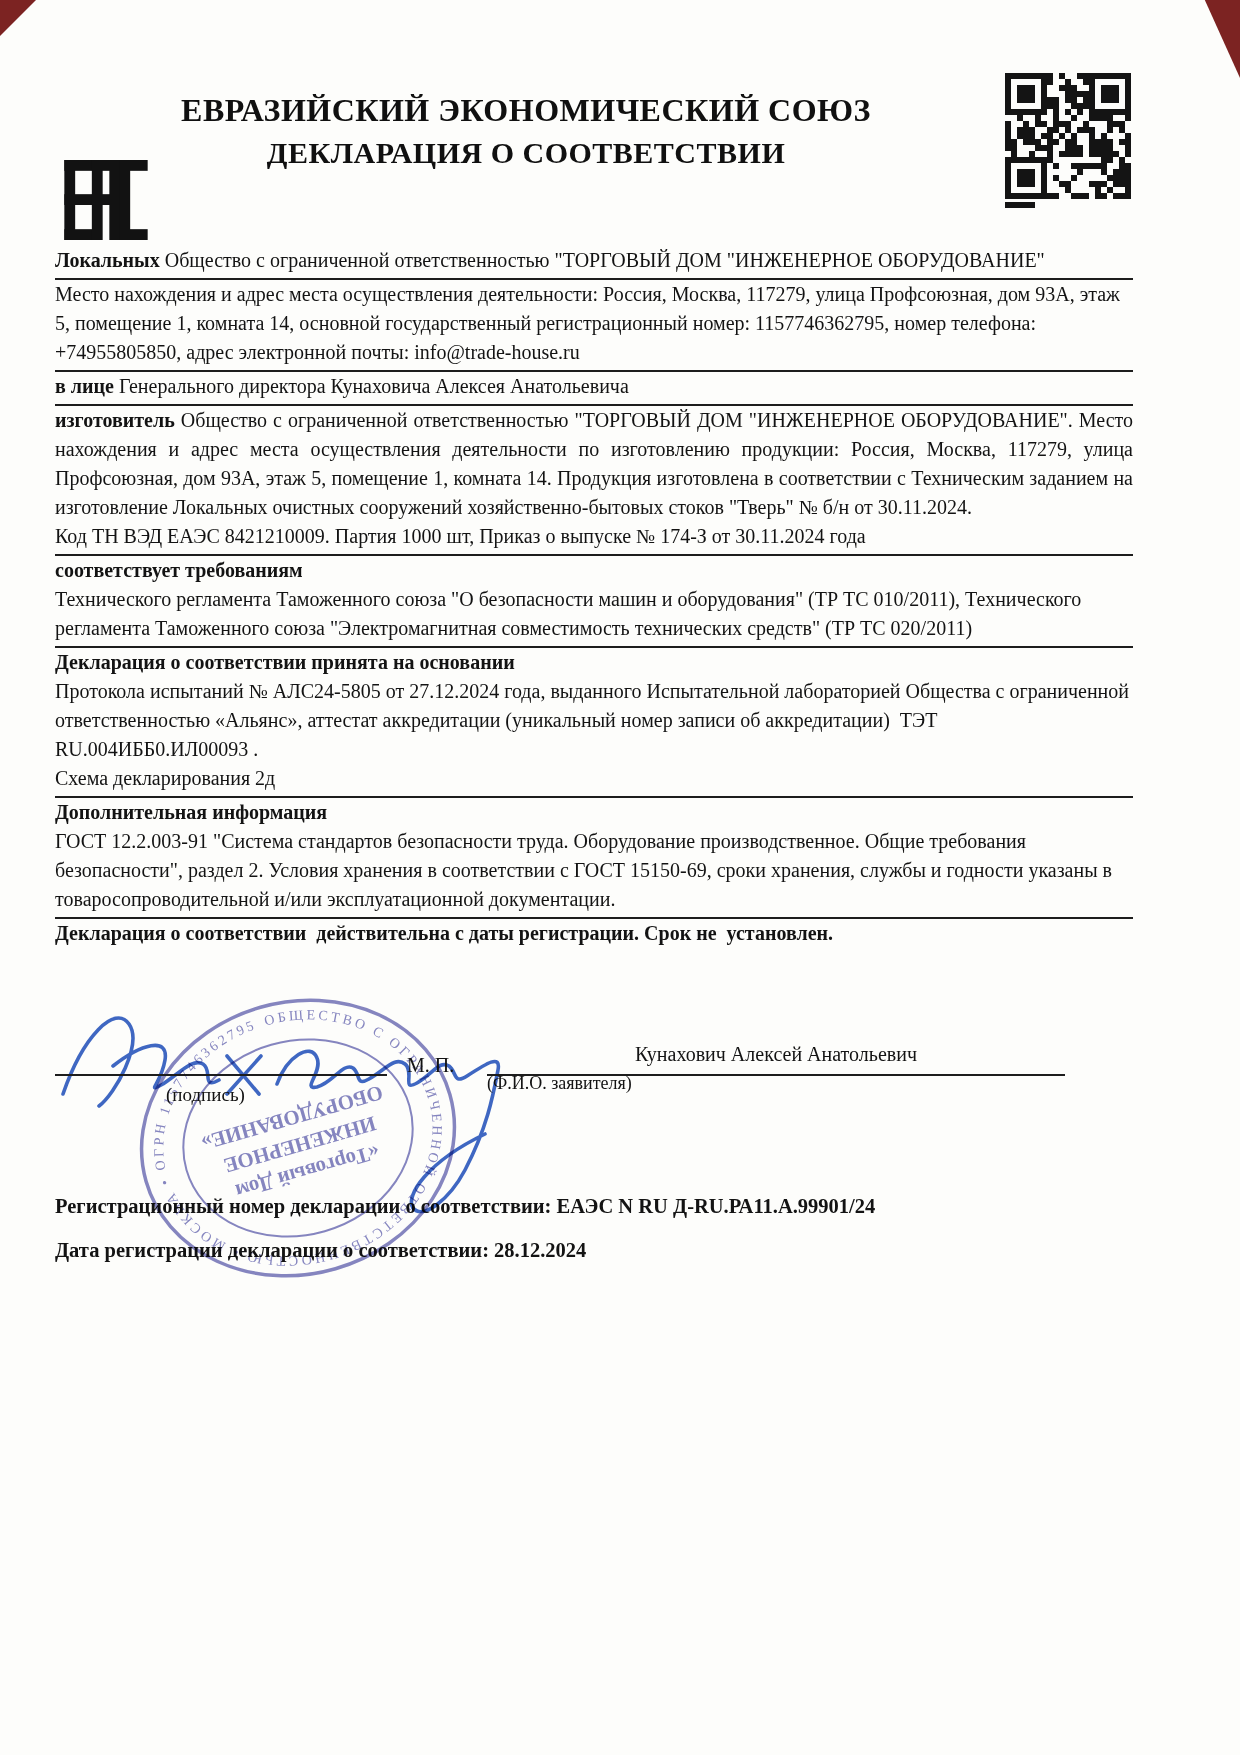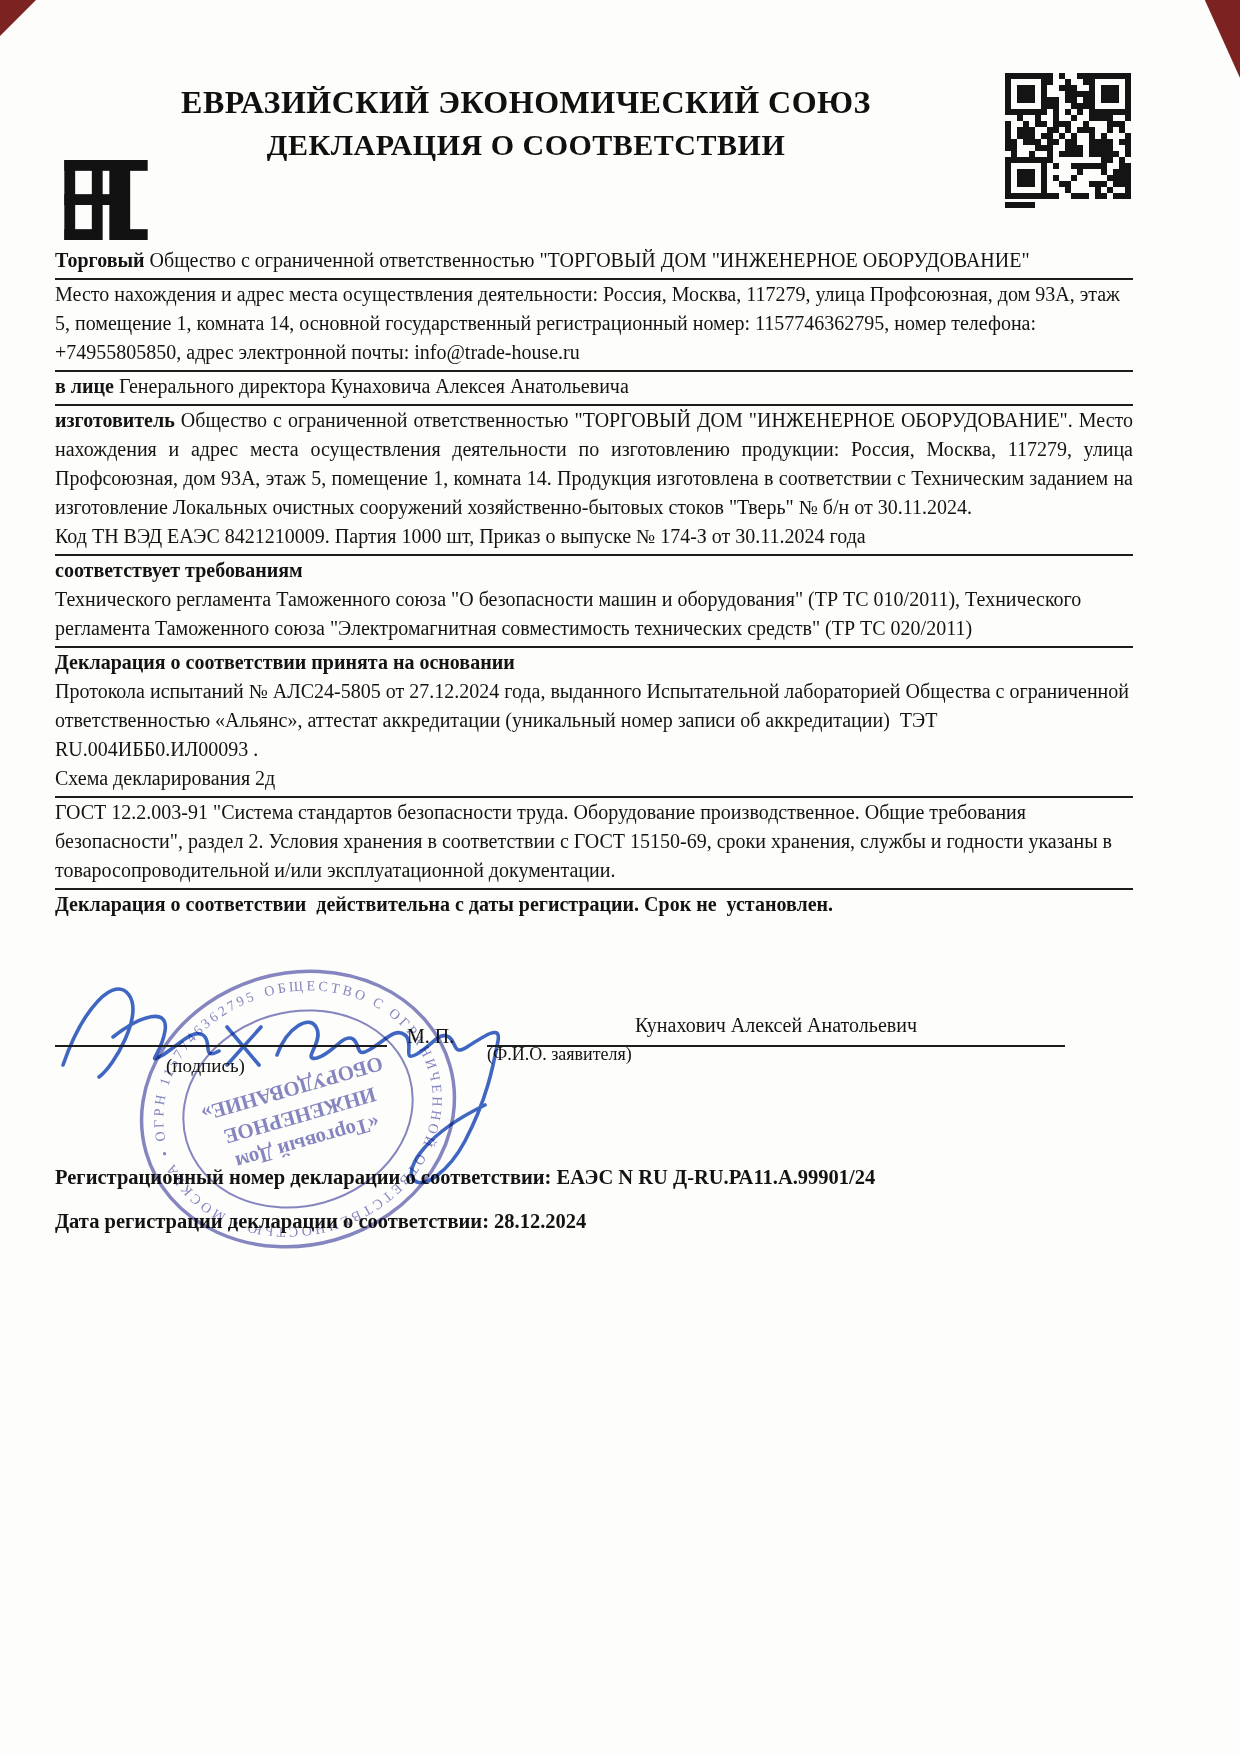--- a/index.html
+++ b/index.html
@@ -6,21 +6,21 @@
   .page {
     position:relative; width:1240px; height:1755px; margin:0 auto;
     background:#fdfdfb; overflow:hidden;
     font-family:"Liberation Serif","DejaVu Serif",serif; color:#131313;
   }
   .corner { position:absolute; }
   .corner.tl { left:0; top:0; width:36px; height:36px; background:#7c2322;
     clip-path:polygon(0 0, 100% 0, 0 100%); }
   .corner.tr { right:0; top:0; width:40px; height:78px; background:#7c2322;
     clip-path:polygon(12% 0, 100% 0, 100% 100%); }
-  .title { position:absolute; top:84px; left:0; width:1052px; text-align:center;
+  .title { position:absolute; top:92px; left:0; width:1052px; text-align:center;
     font-weight:bold; color:#101010; }
   .t1 { font-size:32px; letter-spacing:.5px; }
   .t2 { font-size:30px; margin-top:7px; letter-spacing:.5px; }
   .eac { position:absolute; left:64px; top:160px; }
   .qr  { position:absolute; left:1002px; top:70px; }
   .content { position:absolute; left:55px; top:246px; width:1078px;
     font-size:20px; line-height:29px; }
   p.sec { margin:0; }
   .rule { border-bottom:2px solid #1d1d1d; padding-bottom:3px; margin-bottom:8px; }
   .head { font-weight:bold; }
@@ -325,38 +325,39 @@
       <rect x="93" y="123" width="6" height="6" fill="#141414"></rect>
       <rect x="99" y="123" width="6" height="6" fill="#141414"></rect>
       <rect x="111" y="123" width="6" height="6" fill="#141414"></rect>
       <rect x="117" y="123" width="6" height="6" fill="#141414"></rect>
       <rect x="123" y="123" width="6" height="6" fill="#141414"></rect>
       <rect x="3" y="132" width="30" height="6" fill="#141414"></rect>
     </svg>
 
   <div class="content">
 
-    <p class="sec rule"><b class="lead">Торговый </b><span>Общество с ограниченной ответственностью "ТОРГОВЫЙ ДОМ "ИНЖЕНЕРНОЕ ОБОРУДОВАНИЕ"</span></p>
+    <p class="sec rule"><b class="lead">Локальных </b><span>Общество с ограниченной ответственностью "ТОРГОВЫЙ ДОМ "ИНЖЕНЕРНОЕ ОБОРУДОВАНИЕ"</span></p>
 
     <p class="sec rule"><span>Место нахождения и адрес места осуществления деятельности: Россия, Москва, 117279, улица Профсоюзная, дом 93А, этаж 5, помещение 1, комната 14, основной государственный регистрационный номер: 1157746362795, номер телефона: +74955805850, адрес электронной почты: info@trade-house.ru</span></p>
 
     <p class="sec rule"><b class="lead">в лице </b><span>Генерального директора Кунаховича Алексея Анатольевича</span></p>
 
 
     <p class="sec justify"><b class="lead">изготовитель </b><span>Общество с ограниченной ответственностью "ТОРГОВЫЙ ДОМ "ИНЖЕНЕРНОЕ ОБОРУДОВАНИЕ". Место нахождения и адрес места осуществления деятельности по изготовлению продукции: Россия, Москва, 117279, улица Профсоюзная, дом 93А, этаж 5, помещение 1, комната 14. Продукция изготовлена в соответствии с Техническим заданием на изготовление Локальных очистных сооружений хозяйственно-бытовых стоков "Тверь" № б/н от 30.11.2024.</span></p>
 
     <p class="sec rule"><span>Код ТН ВЭД ЕАЭС 8421210009. Партия 1000 шт, Приказ о выпуске № 174-З от 30.11.2024 года</span></p>
 
     <p class="sec head">соответствует требованиям</p>
     <p class="sec rule gap"><span>Технического регламента Таможенного союза "О безопасности машин и оборудования" (ТР ТС 010/2011), Технического регламента Таможенного союза "Электромагнитная совместимость технических средств" (ТР ТС 020/2011)</span></p>
 
     <p class="sec head">Декларация о соответствии принята на основании</p>
     <p class="sec gap prewrap"><span>Протокола испытаний № АЛС24-5805 от 27.12.2024 года, выданного Испытательной лабораторией Общества с ограниченной ответственностью «Альянс», аттестат аккредитации (уникальный номер записи об аккредитации)  ТЭТ RU.004ИББ0.ИЛ00093 .</span></p>
     <p class="sec rule"><span>Схема декларирования 2д</span></p>
 
+    <p class="sec head">Дополнительная информация</p>
     <p class="sec rule gap"><span>ГОСТ 12.2.003-91 "Система стандартов безопасности труда. Оборудование производственное. Общие требования безопасности", раздел 2. Условия хранения в соответствии с ГОСТ 15150-69, сроки хранения, службы и годности указаны в товаросопроводительной и/или эксплуатационной документации.</span></p>
 
     <p class="sec bold prewrap">Декларация о соответствии  действительна с даты регистрации. Срок не  установлен.</p>
 
     <div class="sigblock">
 
       <svg class="stamp" width="370" height="330" viewBox="0 0 370 330">
         <g transform="rotate(-16 185 160)">
           <ellipse cx="185" cy="160" rx="158" ry="136" fill="none" stroke="#6b6bb5" stroke-width="3.5"></ellipse>
           <ellipse cx="185" cy="160" rx="116" ry="97" fill="none" stroke="#6b6bb5" stroke-width="2"></ellipse>

